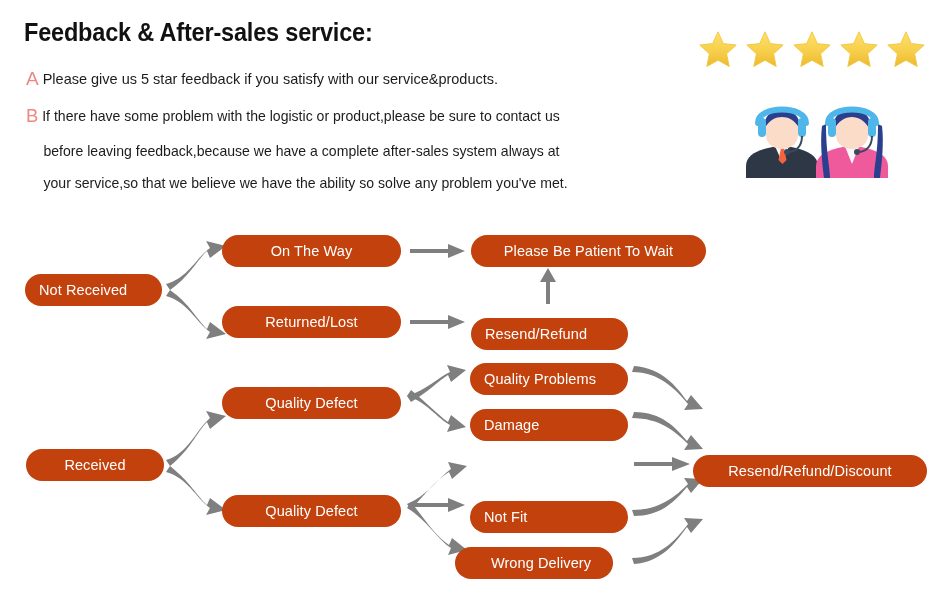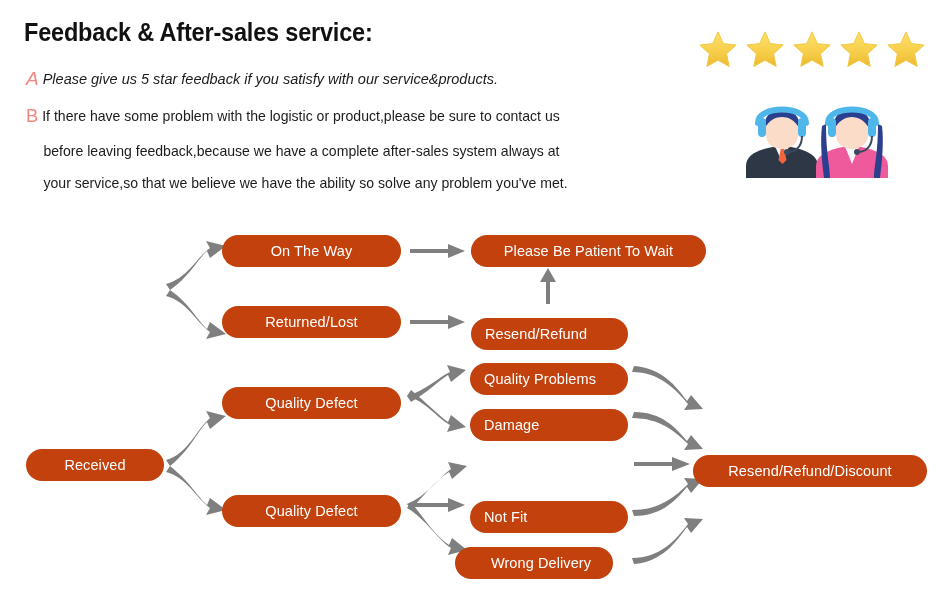--- a/index.html
+++ b/index.html
@@ -19,21 +19,21 @@
     letter-spacing: -0.2px;
     transform: scaleX(0.94); transform-origin: left center;
     white-space: nowrap;
   }
   .note { position: absolute; color: #1c1c1c; font-size: 14.5px; }
   .note .mark {
     color: #ef8780; font-size: 19px; font-weight: 400;
     margin-right: 4px; display: inline-block; vertical-align: -1px;
   }
   .note-line { white-space: nowrap; transform: scaleX(0.97); transform-origin: left center; }
-  #noteA { left: 26px; top: 68px; font-style: italic; }
+  #noteA { left: 26px; top: 68px; }
   #noteB { left: 26px; top: 105px; }
   #noteB .note-line + .note-line { margin-top: 16px; }
   .indent { padding-left: 18px; }
 
   
   .stars { position: absolute; left: 698px; top: 28px; width: 230px; height: 42px; }
 
   
   .agents { position: absolute; left: 738px; top: 92px; width: 152px; height: 86px; }
 
@@ -159,20 +159,21 @@
         <path d="M632,208 C660,208 676,222 688,234 L684,240 L703,239 L691,225 L687,231 C676,218 662,202 634,202 Z"></path>
 
         <path d="M634,252 L672,252 L672,247 L690,254 L672,261 L672,256 L634,256 Z"></path>
 
         <path d="M632,300 C660,300 676,286 688,274 L684,268 L703,269 L691,283 L687,277 C676,290 662,306 634,306 Z"></path>
 
         <path d="M632,348 C660,348 676,330 688,314 L684,308 L703,309 L691,323 L687,317 C676,332 662,352 634,354 Z"></path>
       </g>
     </svg>
 
+    <div class="pill left-text" style="left:25px; top:64px; width:137px;">Not  Received</div>
 
     <div class="pill" style="left:222px; top:25px; width:179px;">On The Way</div>
 
     <div class="pill" style="left:222px; top:96px; width:179px;">Returned/Lost</div>
 
     <div class="pill" style="left:471px; top:25px; width:235px;">Please Be Patient To Wait</div>
 
     <div class="pill left-text" style="left:471px; top:108px; width:157px;">Resend/Refund</div>
 
     <div class="pill" style="left:26px; top:239px; width:138px;">Received</div>

